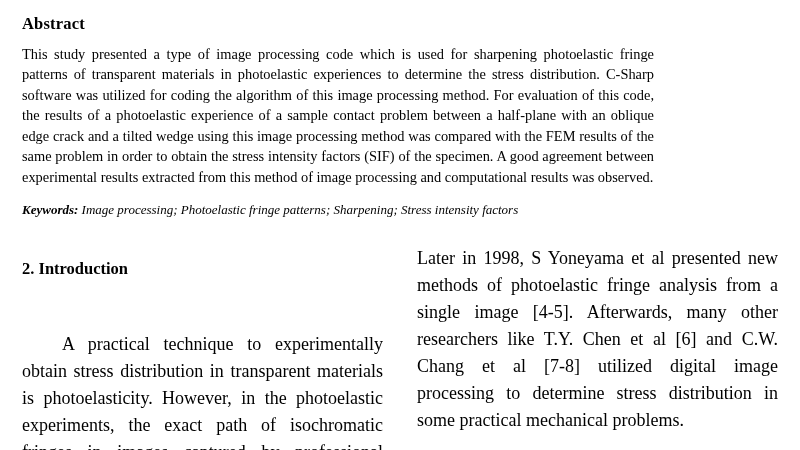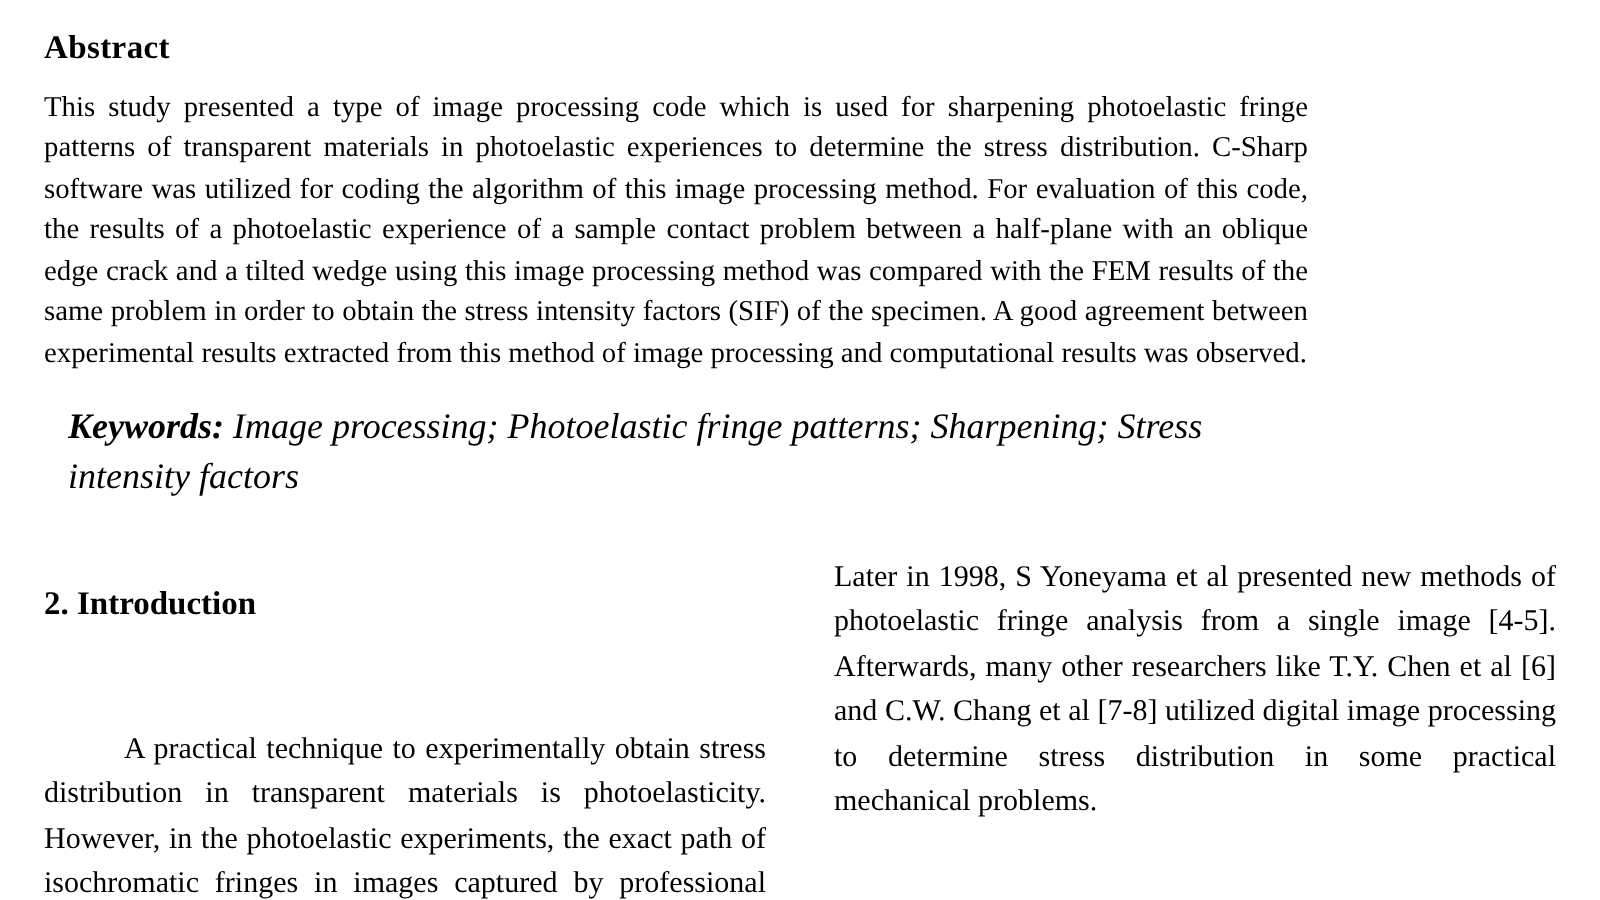--- a/index.html
+++ b/index.html
@@ -27,24 +27,24 @@
     margin: 0 0 10px 0;
     letter-spacing: 0.2px;
   }
   .abstract-body {
     font-size: 14.4px;
     line-height: 1.42;
     text-align: justify;
     margin: 0 0 14px 0;
   }
   .keywords {
-    font-size: 18px;
+    font-size: 13px;
     font-style: italic;
     line-height: 1.4;
-    margin: 12px;
+    margin: 0;
   }
   .keywords .kw-label {
     font-weight: bold;
     font-style: italic;
   }
   .section-heading {
     font-size: 16.5px;
     font-weight: bold;
     margin: 40px 0 12px 0;
   }
@@ -52,21 +52,21 @@
     display: flex;
     gap: 34px;
     align-items: flex-start;
   }
   .col {
     width: 361px;
     flex: 0 0 361px;
     margin-top: 40px;
   }
   .col p {
-    font-size: 15px;
+    font-size: 18px;
     line-height: 1.5;
     text-align: justify;
     margin: 0 0 0 0;
     -webkit-hyphens: none;
     hyphens: none;
   }
   .col p.indented {
     text-indent: 40px;
   }
   .col p + p {

